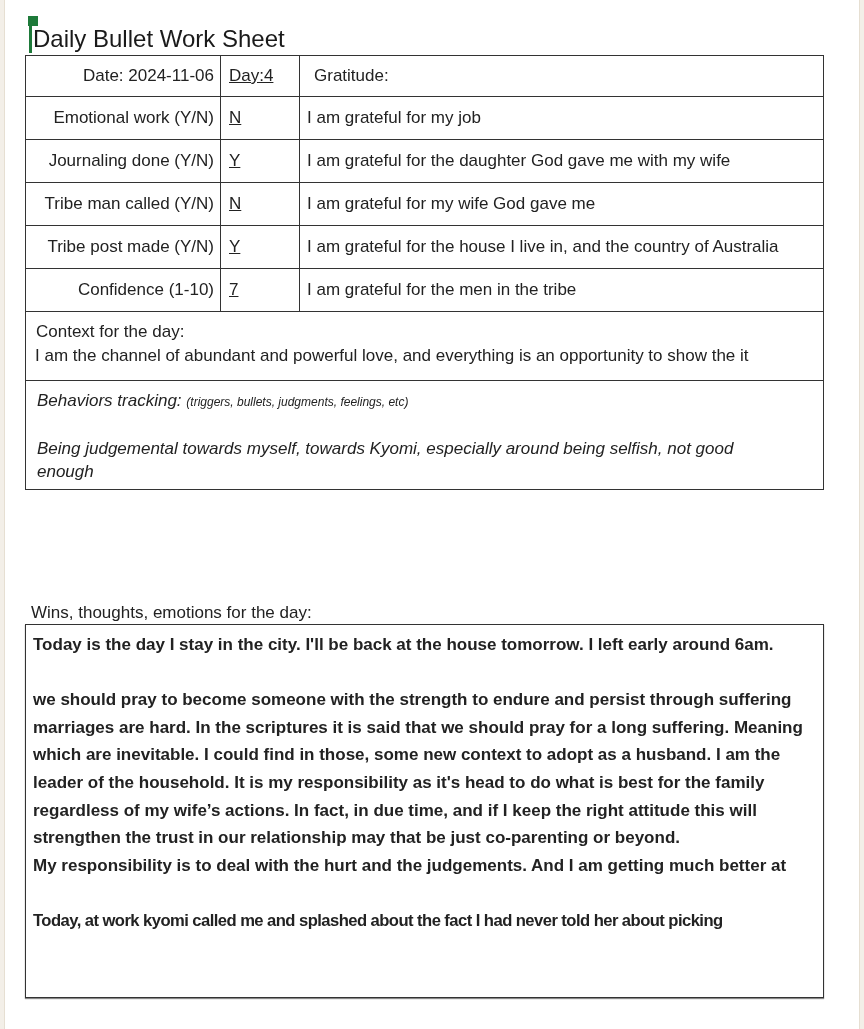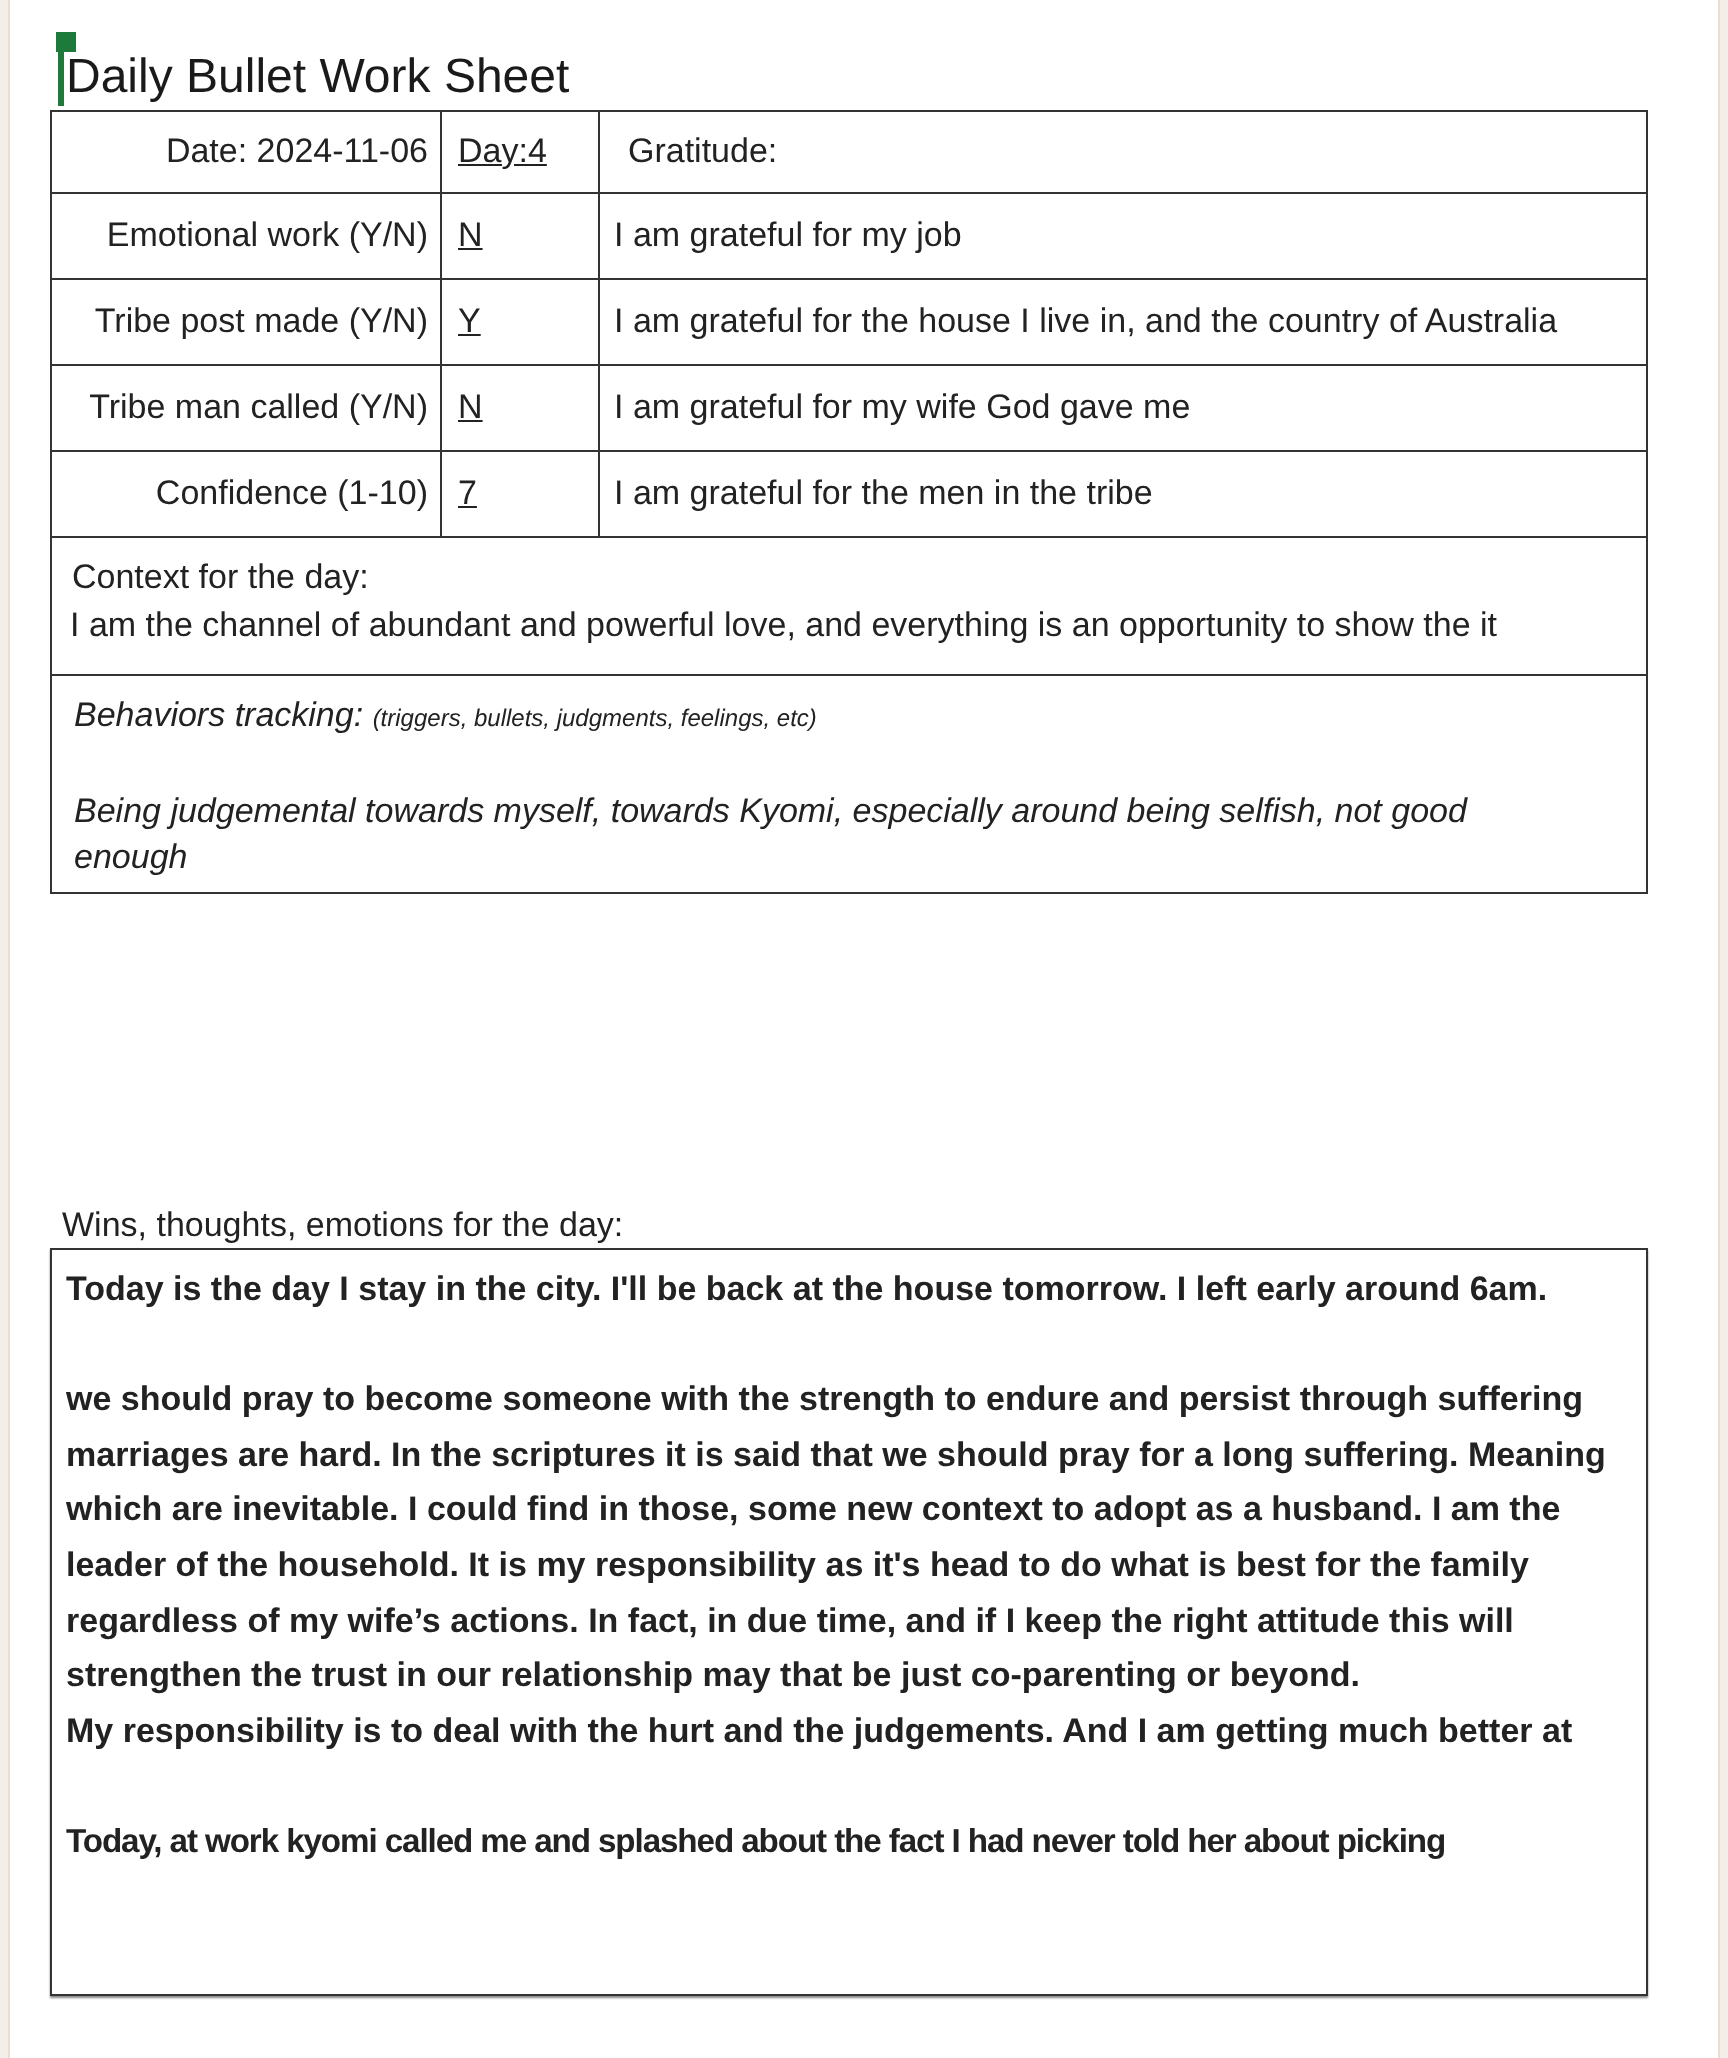--- a/index.html
+++ b/index.html
@@ -87,28 +87,33 @@
     <td class="col1">Date: 2024-11-06</td>
     <td class="col2">Day:4</td>
     <td class="col3">Gratitude:</td>
   </tr>
   <tr class="row">
     <td class="col1">Emotional work (Y/N)</td>
     <td class="col2">N</td>
     <td class="col3">I am grateful for my job</td>
   </tr>
   <tr class="row">
-    <td class="col1">Tribe post made (Y/N)</td>
+    <td class="col1">Journaling done (Y/N)</td>
     <td class="col2">Y</td>
-    <td class="col3">I am grateful for the house I live in, and the country of Australia</td>
+    <td class="col3">I am grateful for the daughter God gave me with my wife</td>
   </tr>
   <tr class="row">
     <td class="col1">Tribe man called (Y/N)</td>
     <td class="col2">N</td>
     <td class="col3">I am grateful for my wife God gave me</td>
+  </tr>
+  <tr class="row">
+    <td class="col1">Tribe post made (Y/N)</td>
+    <td class="col2">Y</td>
+    <td class="col3">I am grateful for the house I live in, and the country of Australia</td>
   </tr>
   <tr class="row">
     <td class="col1">Confidence (1-10)</td>
     <td class="col2">7</td>
     <td class="col3">I am grateful for the men in the tribe</td>
   </tr>
   <tr>
     <td class="block context-cell" colspan="3" style="padding-left:10px;">
       <div>Context for the day:</div>
       <div style="margin-left:-1px; white-space:nowrap;">I am the channel of abundant and powerful love, and everything is an opportunity to show the it</div>

